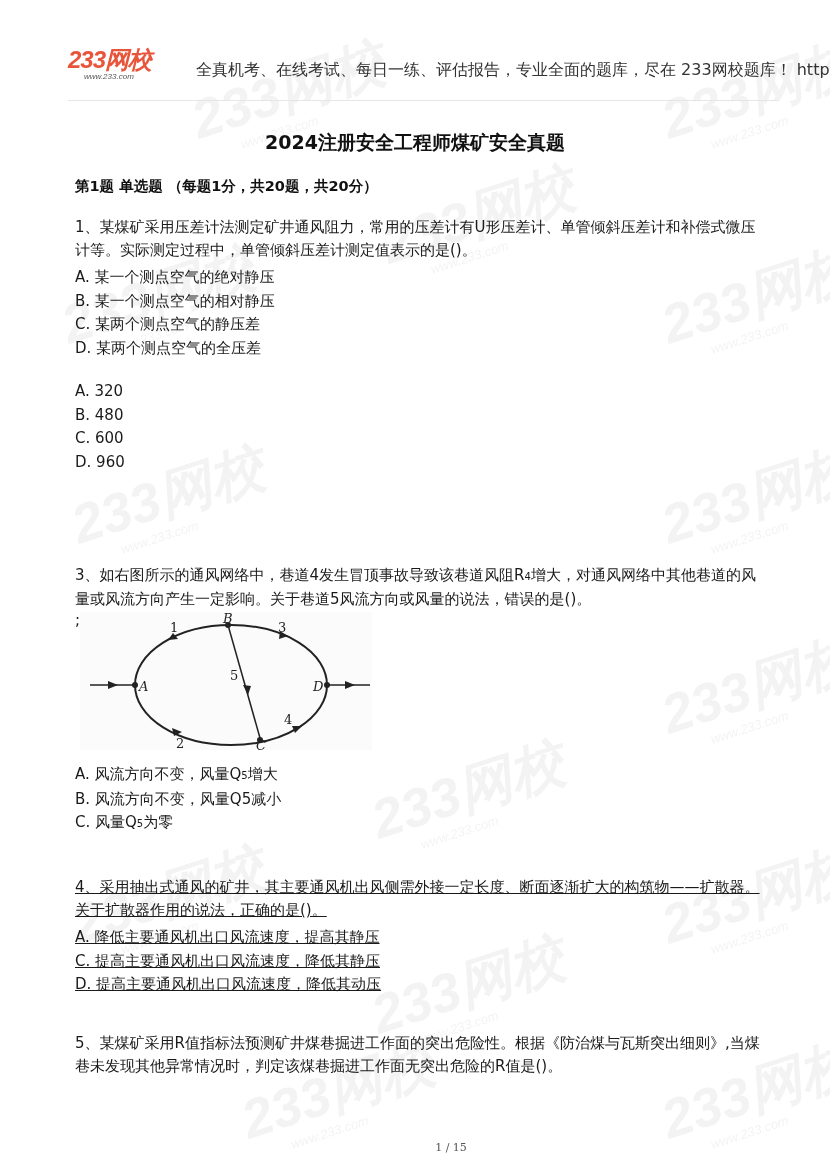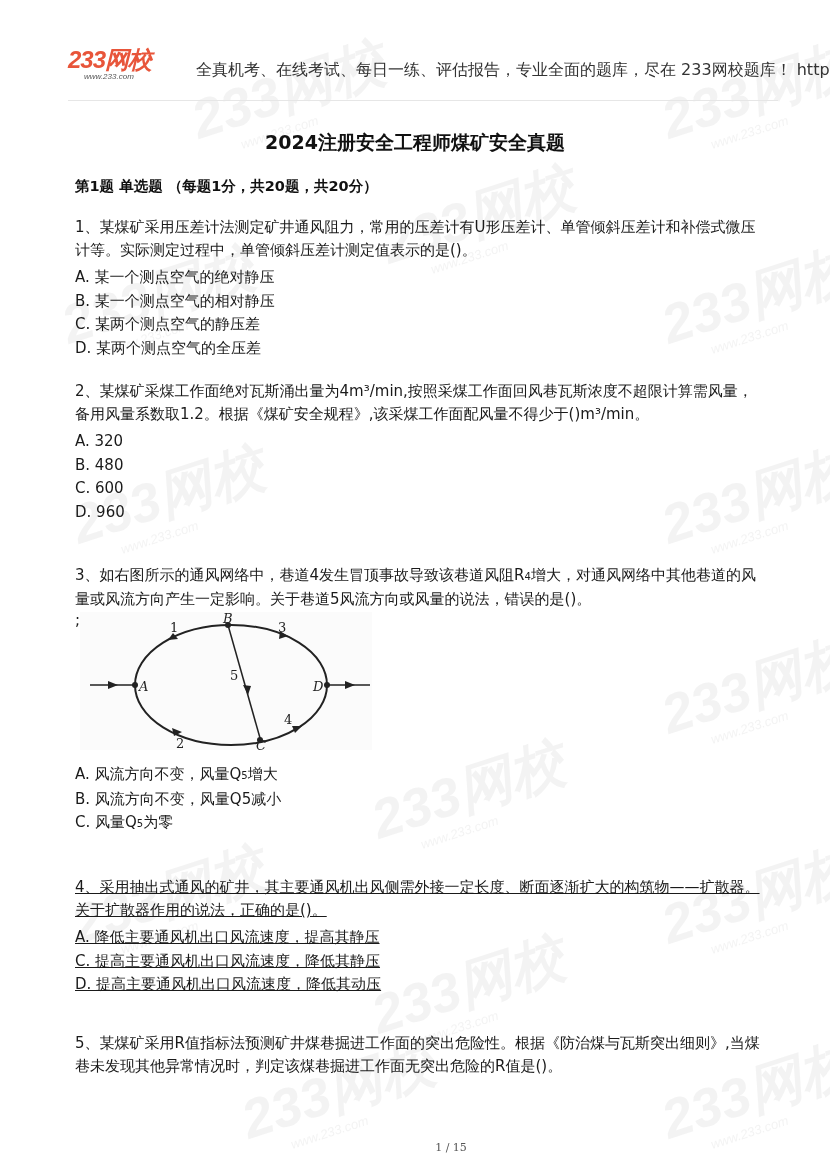--- a/index.html
+++ b/index.html
@@ -60,21 +60,20 @@
 
 <div class="content" style="top:216px;">
   <p class="stem">1、某煤矿采用压差计法测定矿井通风阻力，常用的压差计有U形压差计、单管倾斜压差计和补偿式微压计等。实际测定过程中，单管倾斜压差计测定值表示的是()。</p>
   <p class="opt">A. 某一个测点空气的绝对静压</p>
   <p class="opt">B. 某一个测点空气的相对静压</p>
   <p class="opt">C. 某两个测点空气的静压差</p>
   <p class="opt">D. 某两个测点空气的全压差</p>
 </div>
 
 <div class="content" style="top:380px;">
-  <p class="stem">2、某煤矿采煤工作面绝对瓦斯涌出量为4m³/min,按照采煤工作面回风巷瓦斯浓度不超限计算需风量，备用风量系数取1.2。根据《煤矿安全规程》,该采煤工作面配风量不得少于()m³/min。</p>
   <p class="opt">A. 320</p>
   <p class="opt">B. 480</p>
   <p class="opt">C. 600</p>
   <p class="opt">D. 960</p>
 </div>
 
 <div class="content" style="top:564px;">
   <p class="stem" style="margin:0;">
     <span>3、如右图所示的通风网络中，巷道4发生冒顶事故导致该巷道风阻R</span><span class="sub">4</span><span>增大，对通风网络中其他巷道的风量或风流方向产生一定影响。关于巷道5风流方向或风量的说法，错误的是()。</span>
   </p>

